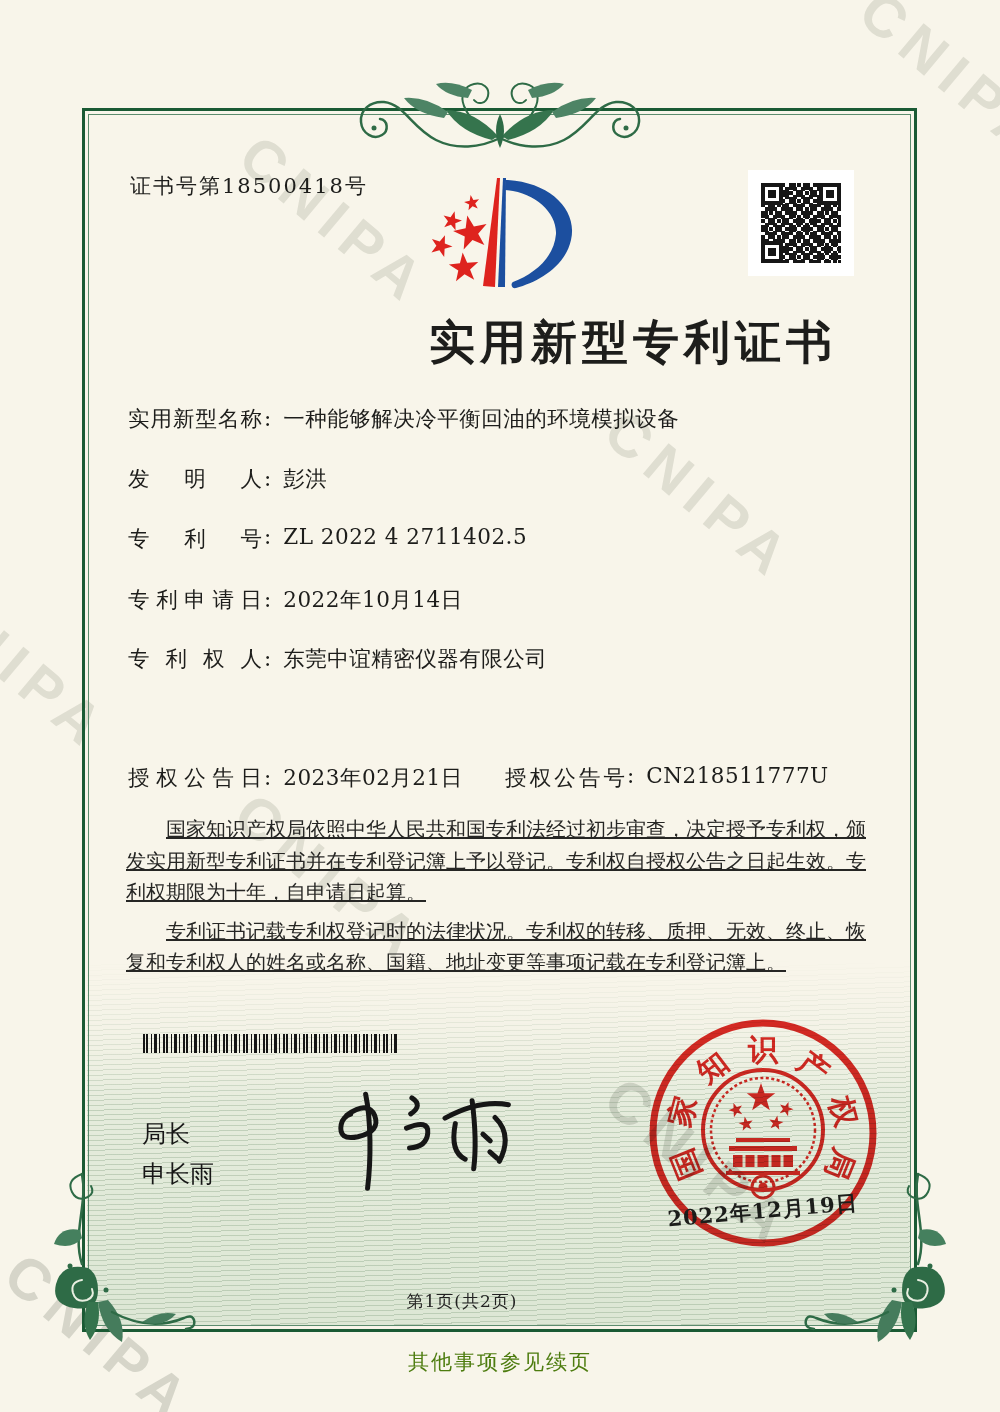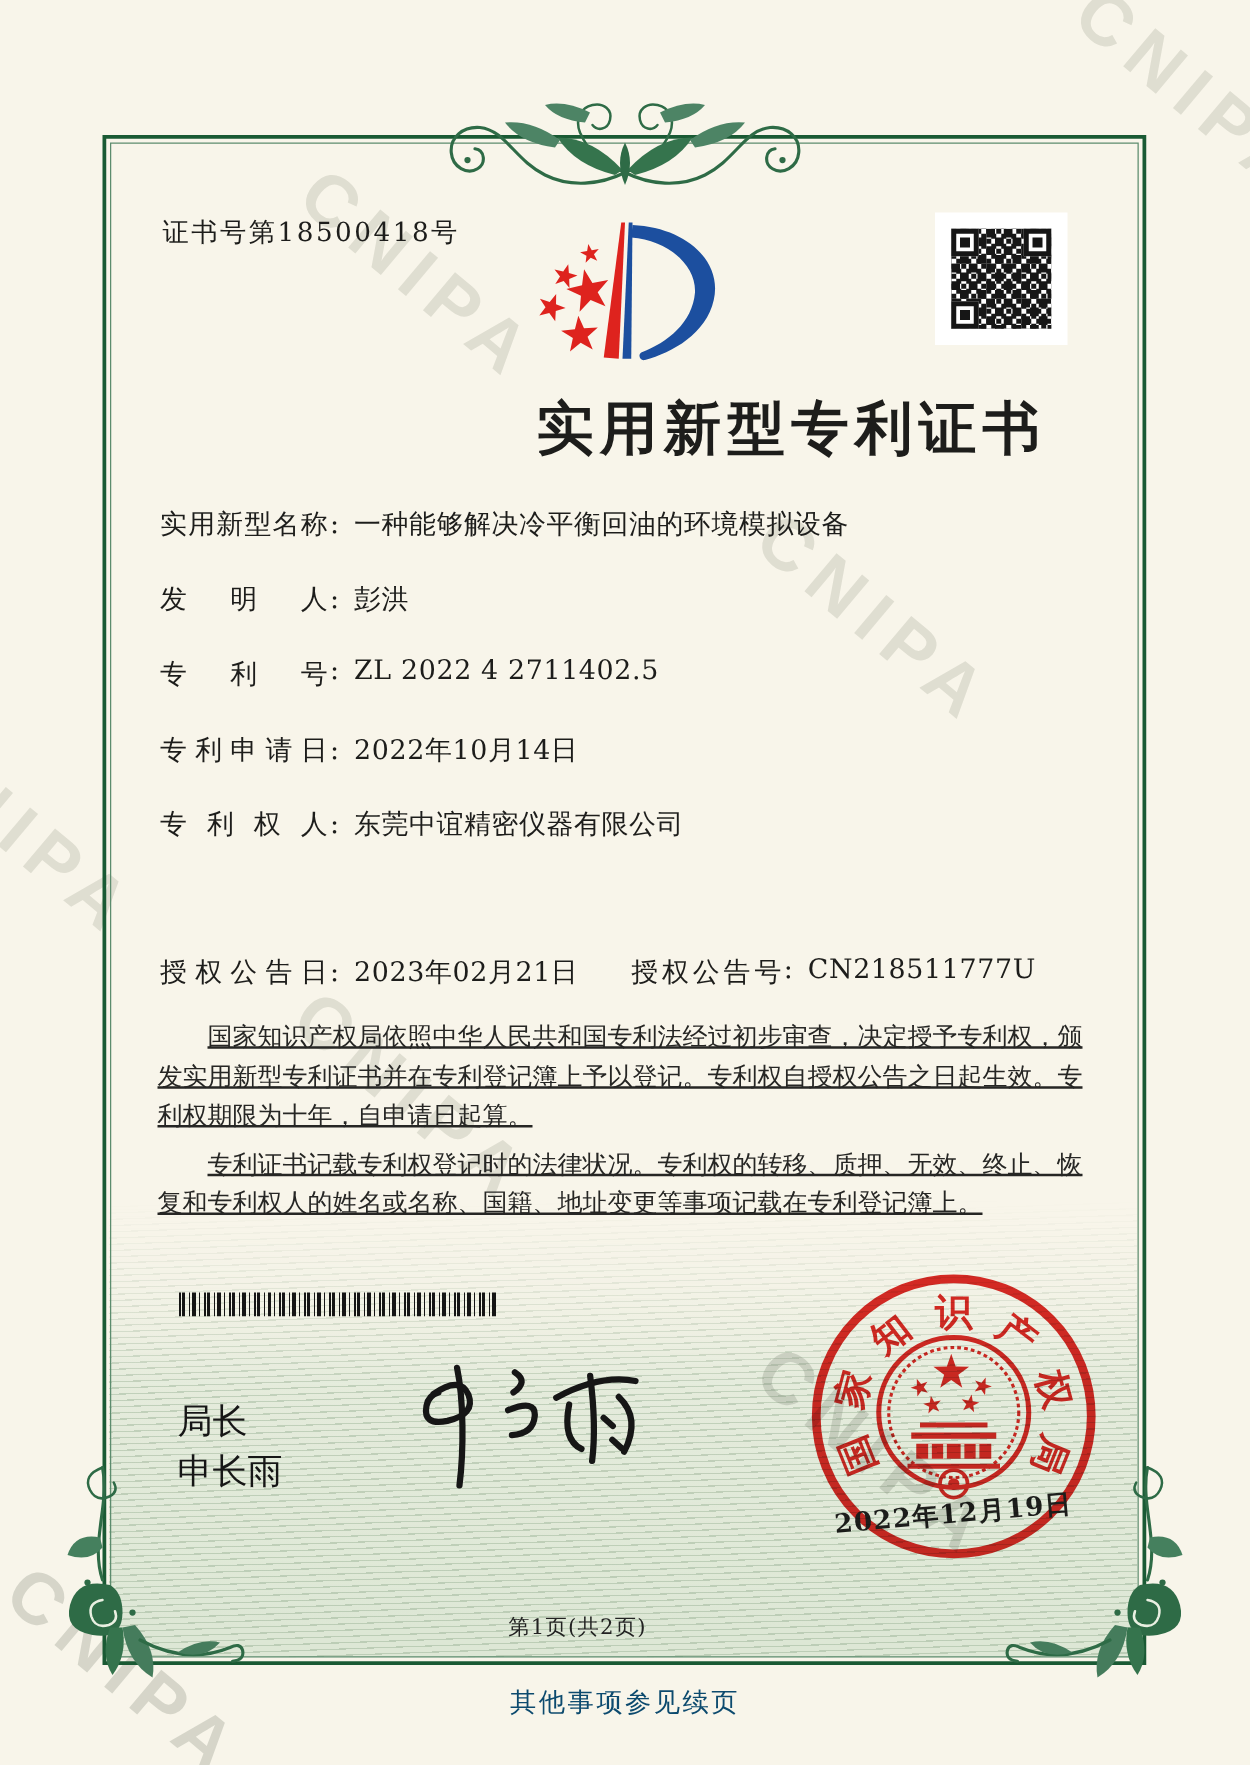--- a/index.html
+++ b/index.html
@@ -95,21 +95,21 @@
     background-image:repeating-linear-gradient(90deg,
       #151515 0 2px, transparent 2px 3px,
       #151515 3px 5px, transparent 5px 8px,
       #151515 8px 9px, transparent 9px 11px,
       #151515 11px 14px, transparent 14px 16px,
       #151515 16px 17px, transparent 17px 20px);
   }
   #signer-title,#signer-name{
     position:absolute;z-index:5;left:142px;
     font-family:Liberation Mono, monospace;
-    font-size:28px;color:#161616;
+    font-size:24px;color:#161616;
   }
   #signer-title{top:1118px;}
   #signer-name{top:1158px;}
   #signature{position:absolute;z-index:6;left:280px;top:1078px;}
   
   #seal{position:absolute;z-index:7;left:640px;top:1010px;mix-blend-mode:multiply;opacity:0.95;}
   #seal text.ring{
     font-family:"DejaVu Serif","Liberation Serif",serif;
     font-weight:700;font-size:30px;fill:#dc1f1a;
   }
@@ -117,21 +117,21 @@
     font-family:"DejaVu Serif","Liberation Serif",serif;
     font-weight:600;font-size:21px;fill:#141414;letter-spacing:1px;
   }
   
   #pageinfo{
     position:absolute;z-index:5;left:0;top:1290px;width:924px;text-align:center;
     font-size:17px;color:#222;letter-spacing:1px;
   }
   #contnote{
     position:absolute;z-index:5;left:0;top:1348px;width:1000px;text-align:center;
-    font-size:21px;color:#0c4a6e;letter-spacing:2px;
+    font-size:21px;color:#4d7c0f;letter-spacing:2px;
   }
 </style>
 </head>
 <body>
 
 <div id="page">
 
   <div class="wm w1">CNIPA</div>
   <div class="wm w2">CNIPA</div>
   <div class="wm w3">CNIPA</div>

